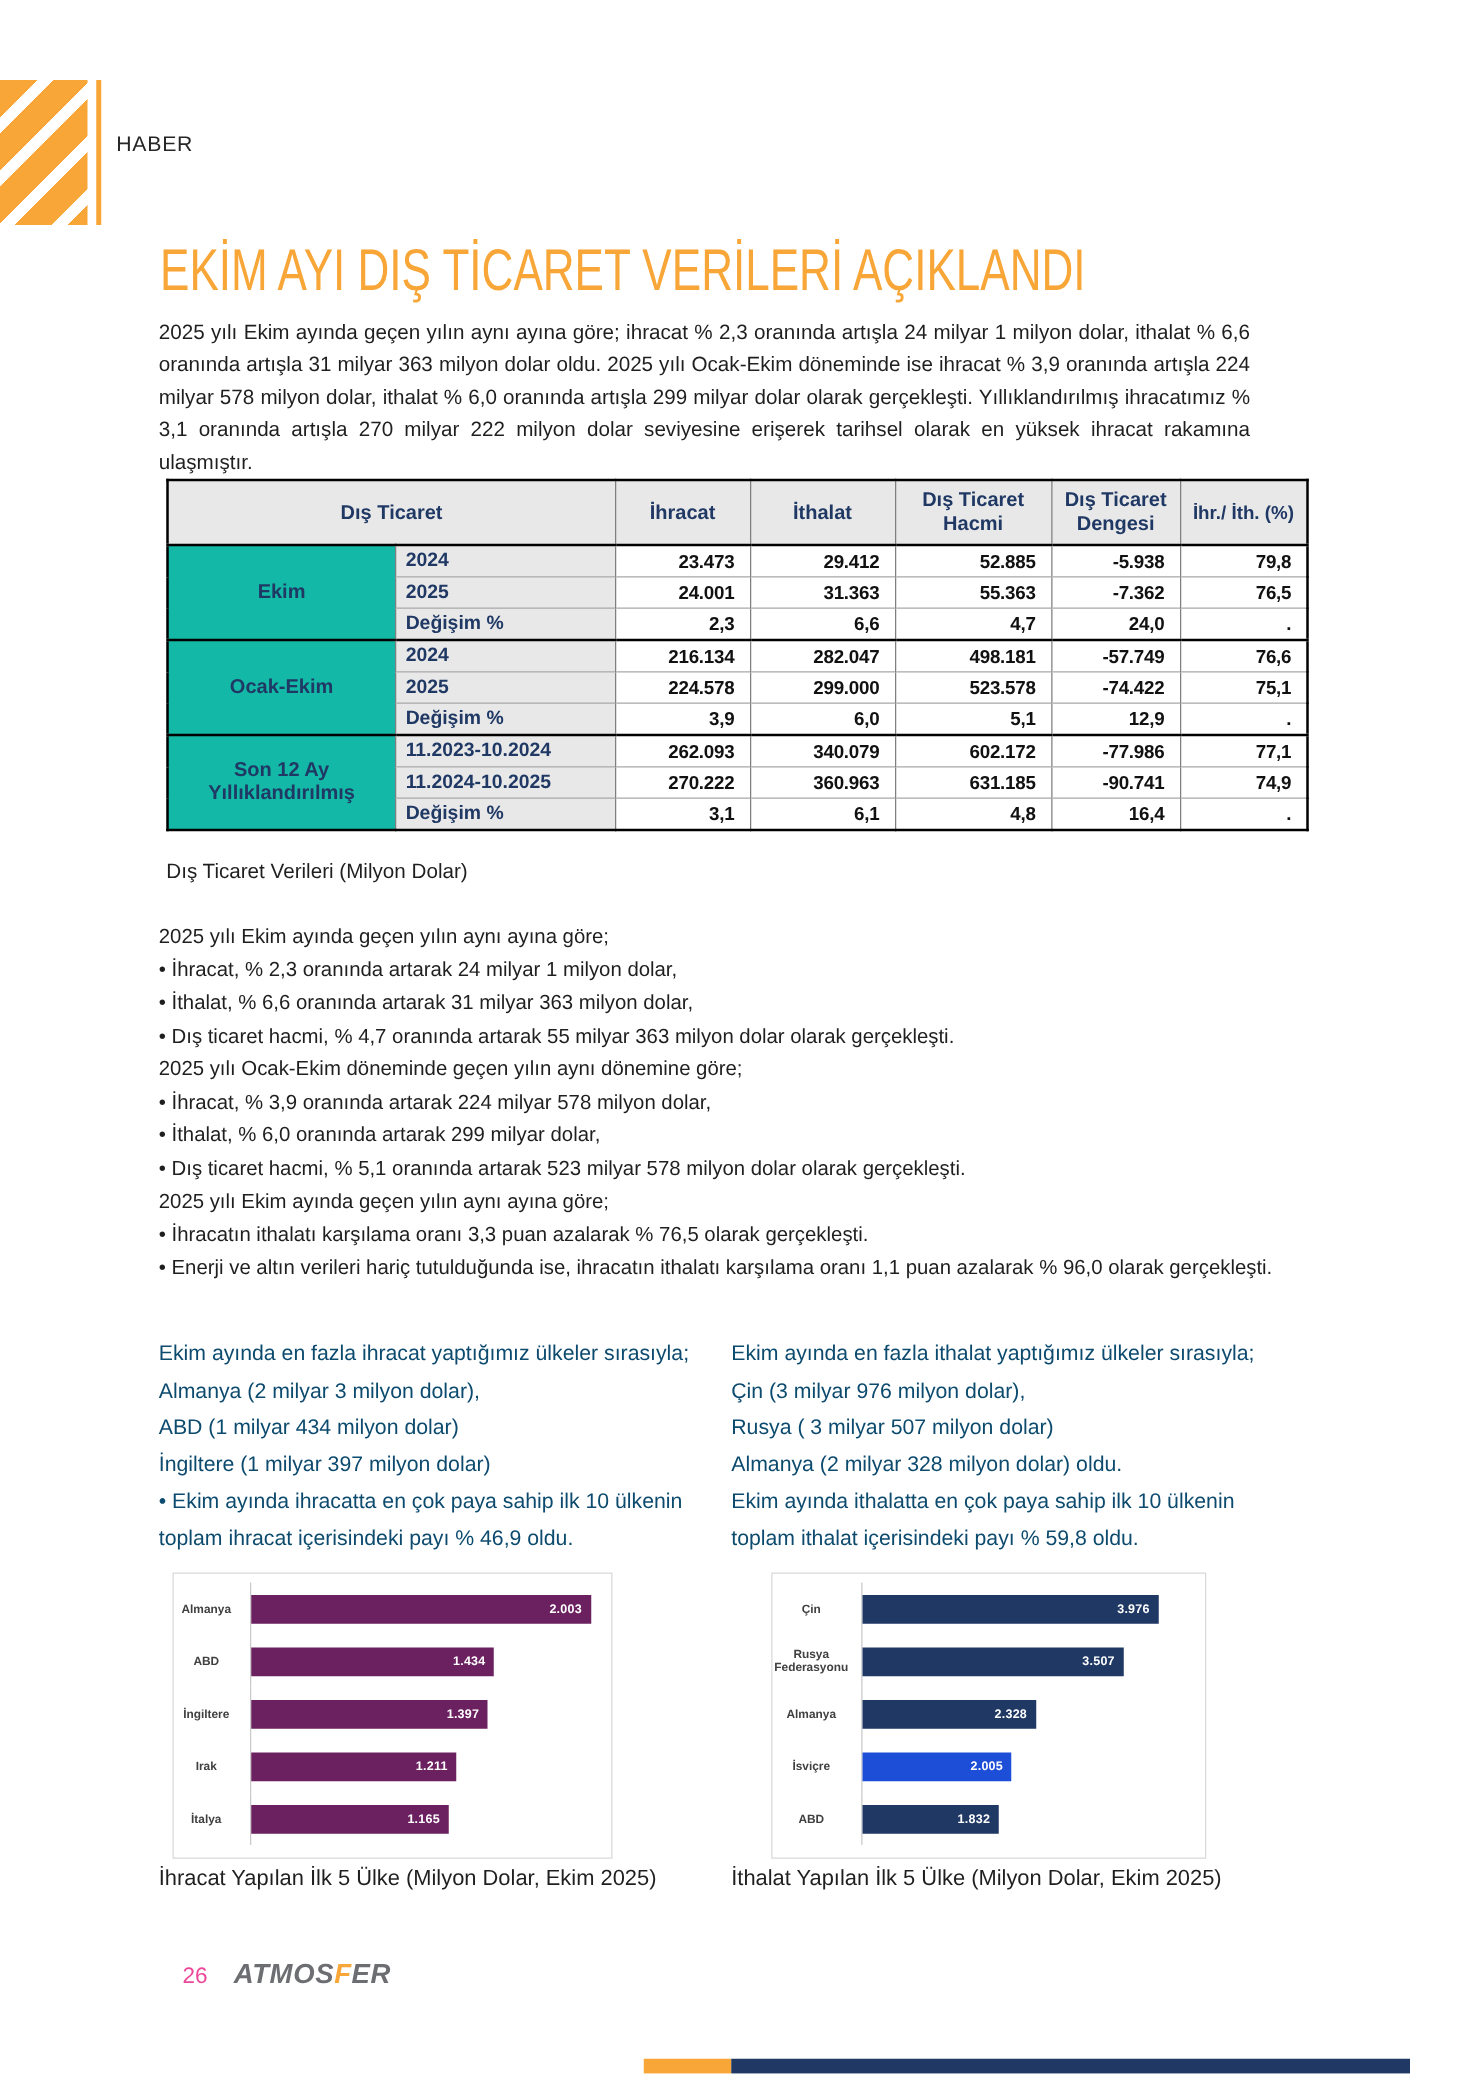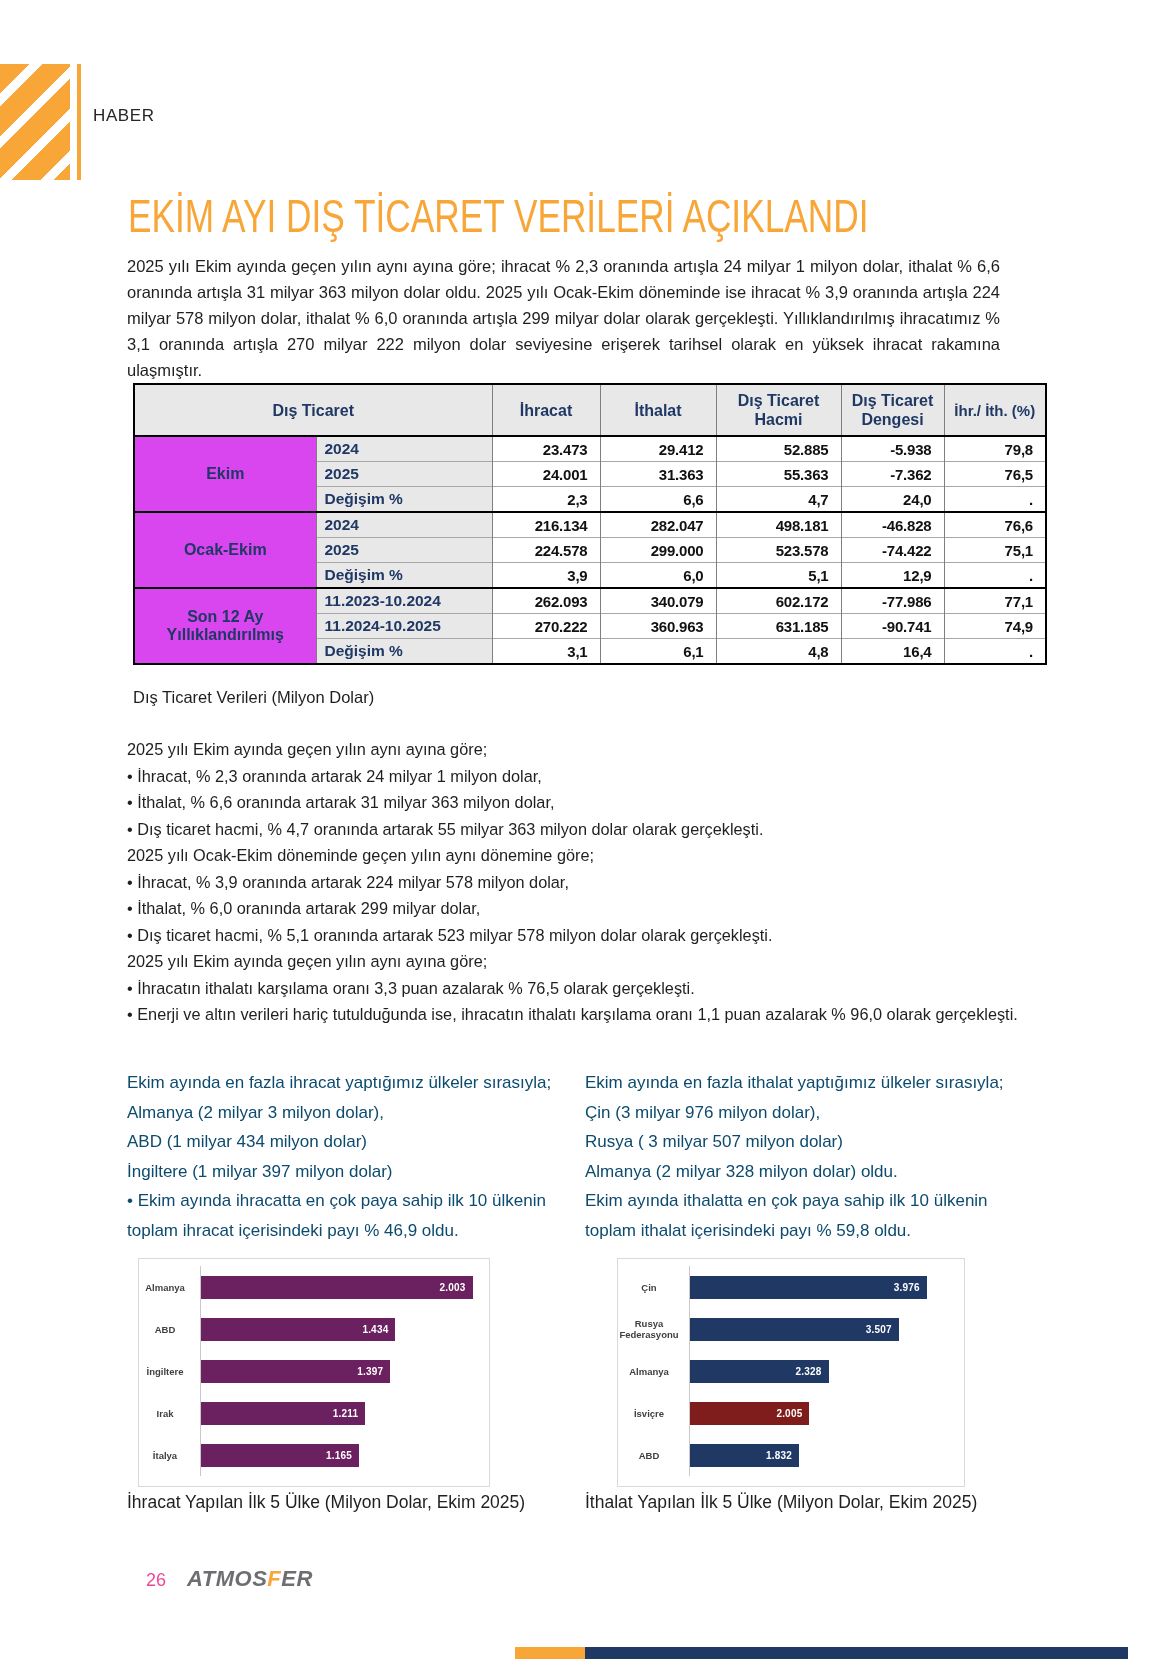--- a/index.html
+++ b/index.html
@@ -24,21 +24,21 @@
   table.trade col.c-group{width:182px}table.trade col.c-period{width:176px}
   table.trade col.c1{width:108px}table.trade col.c2{width:116px}
   table.trade col.c3{width:125px}table.trade col.c4{width:103px}table.trade col.c5{width:102px}
   table.trade th{background:#E8E8E8;color:#1F3864;font-weight:bold;font-size:16px;
     height:46px;text-align:center;border-left:1px solid #7f7f7f;border-bottom:2.5px solid #000;
     padding:2px 4px;line-height:19px;}
   table.trade th:first-child{border-left:none;}
   table.trade th.ratio{font-size:15px;white-space:nowrap;padding:2px 2px;}
   table.trade td{height:24px;border-left:1px solid #7f7f7f;border-top:1px solid #a8a8a8;
     padding:0;font-size:15px;}
-  table.trade td.group{background:#d946ef;color:#1F3864;font-weight:bold;font-size:16px;
+  table.trade td.group{background:#14b8a6;color:#1F3864;font-weight:bold;font-size:16px;
     text-align:center;line-height:18px;border-left:none;padding:0 6px;}
   table.trade td.period{background:#E8E8E8;color:#1F3864;font-weight:bold;font-size:15.5px;
     text-align:left;padding-left:8px;}
   table.trade td.val{background:#fff;color:#111;text-align:right;padding-right:12px;
     font-weight:bold;letter-spacing:-.2px;}
   table.trade tr.group-start td{border-top:2.5px solid #000;}
   .table-caption{position:absolute;left:133px;top:688px;font-size:16.5px;color:#1f1f1f;}
 
   
   .bullets{position:absolute;left:127px;top:736px;}
@@ -134,21 +134,21 @@
           <td class="val">4,7</td>
           <td class="val">24,0</td>
           <td class="val">.</td>
         </tr>
         <tr class="group-start">
           <td class="group" rowspan="3">Ocak-Ekim</td>
           <td class="period">2024</td>
           <td class="val">216.134</td>
           <td class="val">282.047</td>
           <td class="val">498.181</td>
-          <td class="val">-46.828</td>
+          <td class="val">-57.749</td>
           <td class="val">76,6</td>
         </tr>
         <tr>
           <td class="period">2025</td>
           <td class="val">224.578</td>
           <td class="val">299.000</td>
           <td class="val">523.578</td>
           <td class="val">-74.422</td>
           <td class="val">75,1</td>
         </tr>
@@ -286,21 +286,21 @@
         <div class="chart-cat">Almanya</div>
         <div class="chart-track">
           <div class="chart-bar" style="width: 51.7333%; background: rgb(31, 56, 100);">
             <span class="chart-val">2.328</span>
           </div>
         </div>
       </div>
       <div class="chart-row">
         <div class="chart-cat">İsviçre</div>
         <div class="chart-track">
-          <div class="chart-bar" style="width: 44.5556%; background: #7f1d1d;">
+          <div class="chart-bar" style="width: 44.5556%; background: #1d4ed8;">
             <span class="chart-val">2.005</span>
           </div>
         </div>
       </div>
       <div class="chart-row">
         <div class="chart-cat">ABD</div>
         <div class="chart-track">
           <div class="chart-bar" style="width: 40.7111%; background: rgb(31, 56, 100);">
             <span class="chart-val">1.832</span>
           </div>

